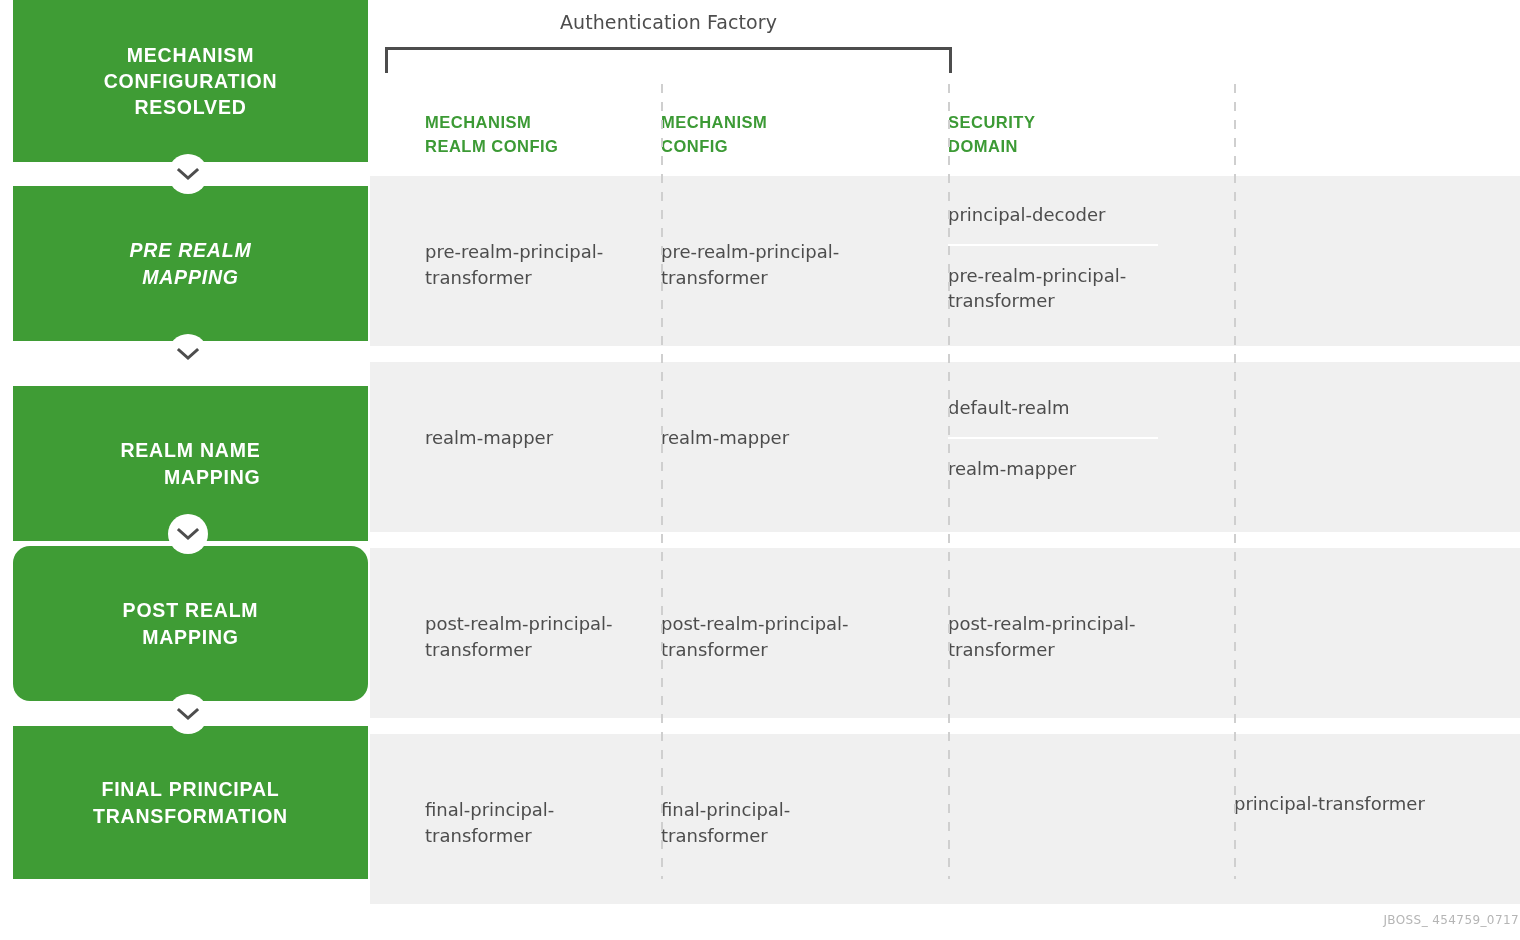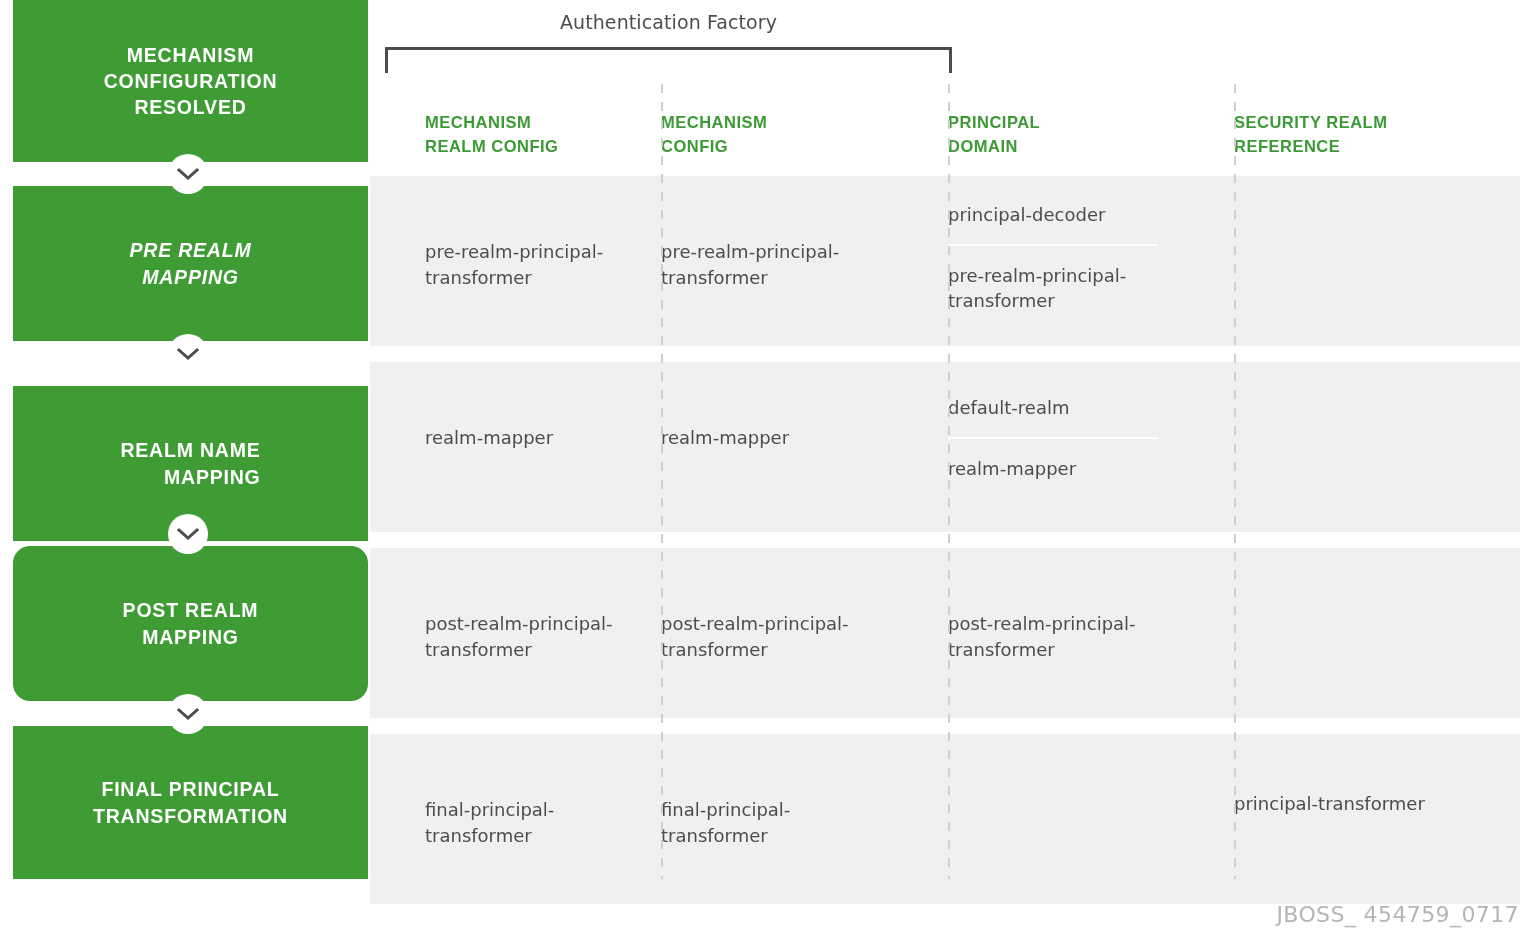--- a/index.html
+++ b/index.html
@@ -133,43 +133,41 @@
     justify-content: center;
     z-index: 5;
   }
   .chev svg { display: block; }
 
   
   .footer-code {
     position: absolute;
     right: 14px;
     bottom: 13px;
-    font-size: 22px;
+    font-size: 12px;
     color: #b5b5b5;
     letter-spacing: 0.4px;
     font-family: "DejaVu Sans", sans-serif;
   }
 </style>
 </head>
 <body>
 
 <div id="root">
 
   <div class="af-label">Authentication Factory</div>
   <div class="af-bracket"></div>
 
   <div class="col-headers">
       <div class="col-head" style="left: 55px; width: 225px;">MECHANISM
 REALM CONFIG</div>
       <div class="col-head" style="left: 291px; width: 275px;">MECHANISM
 CONFIG</div>
-      <div class="col-head" style="left: 578px; width: 275px;">PRINCIPAL
+      <div class="col-head" style="left: 578px; width: 275px;">SECURITY
 DOMAIN</div>
-      <div class="col-head" style="left: 864px; width: 280px;">SECURITY REALM
-REFERENCE</div>
     </div>
 
   <div class="table-area">
       <div class="data-row" style="top: 0px; height: 170px;">
         <div class="cell" style="left: 55px; width: 225px; padding-top: 63px;">
           <span class="line" style="white-space: pre-line;">pre-realm-principal-
 transformer</span>
         </div>
         <div class="cell" style="left: 291px; width: 275px; padding-top: 63px;">
           <span class="line" style="white-space: pre-line;">pre-realm-principal-

